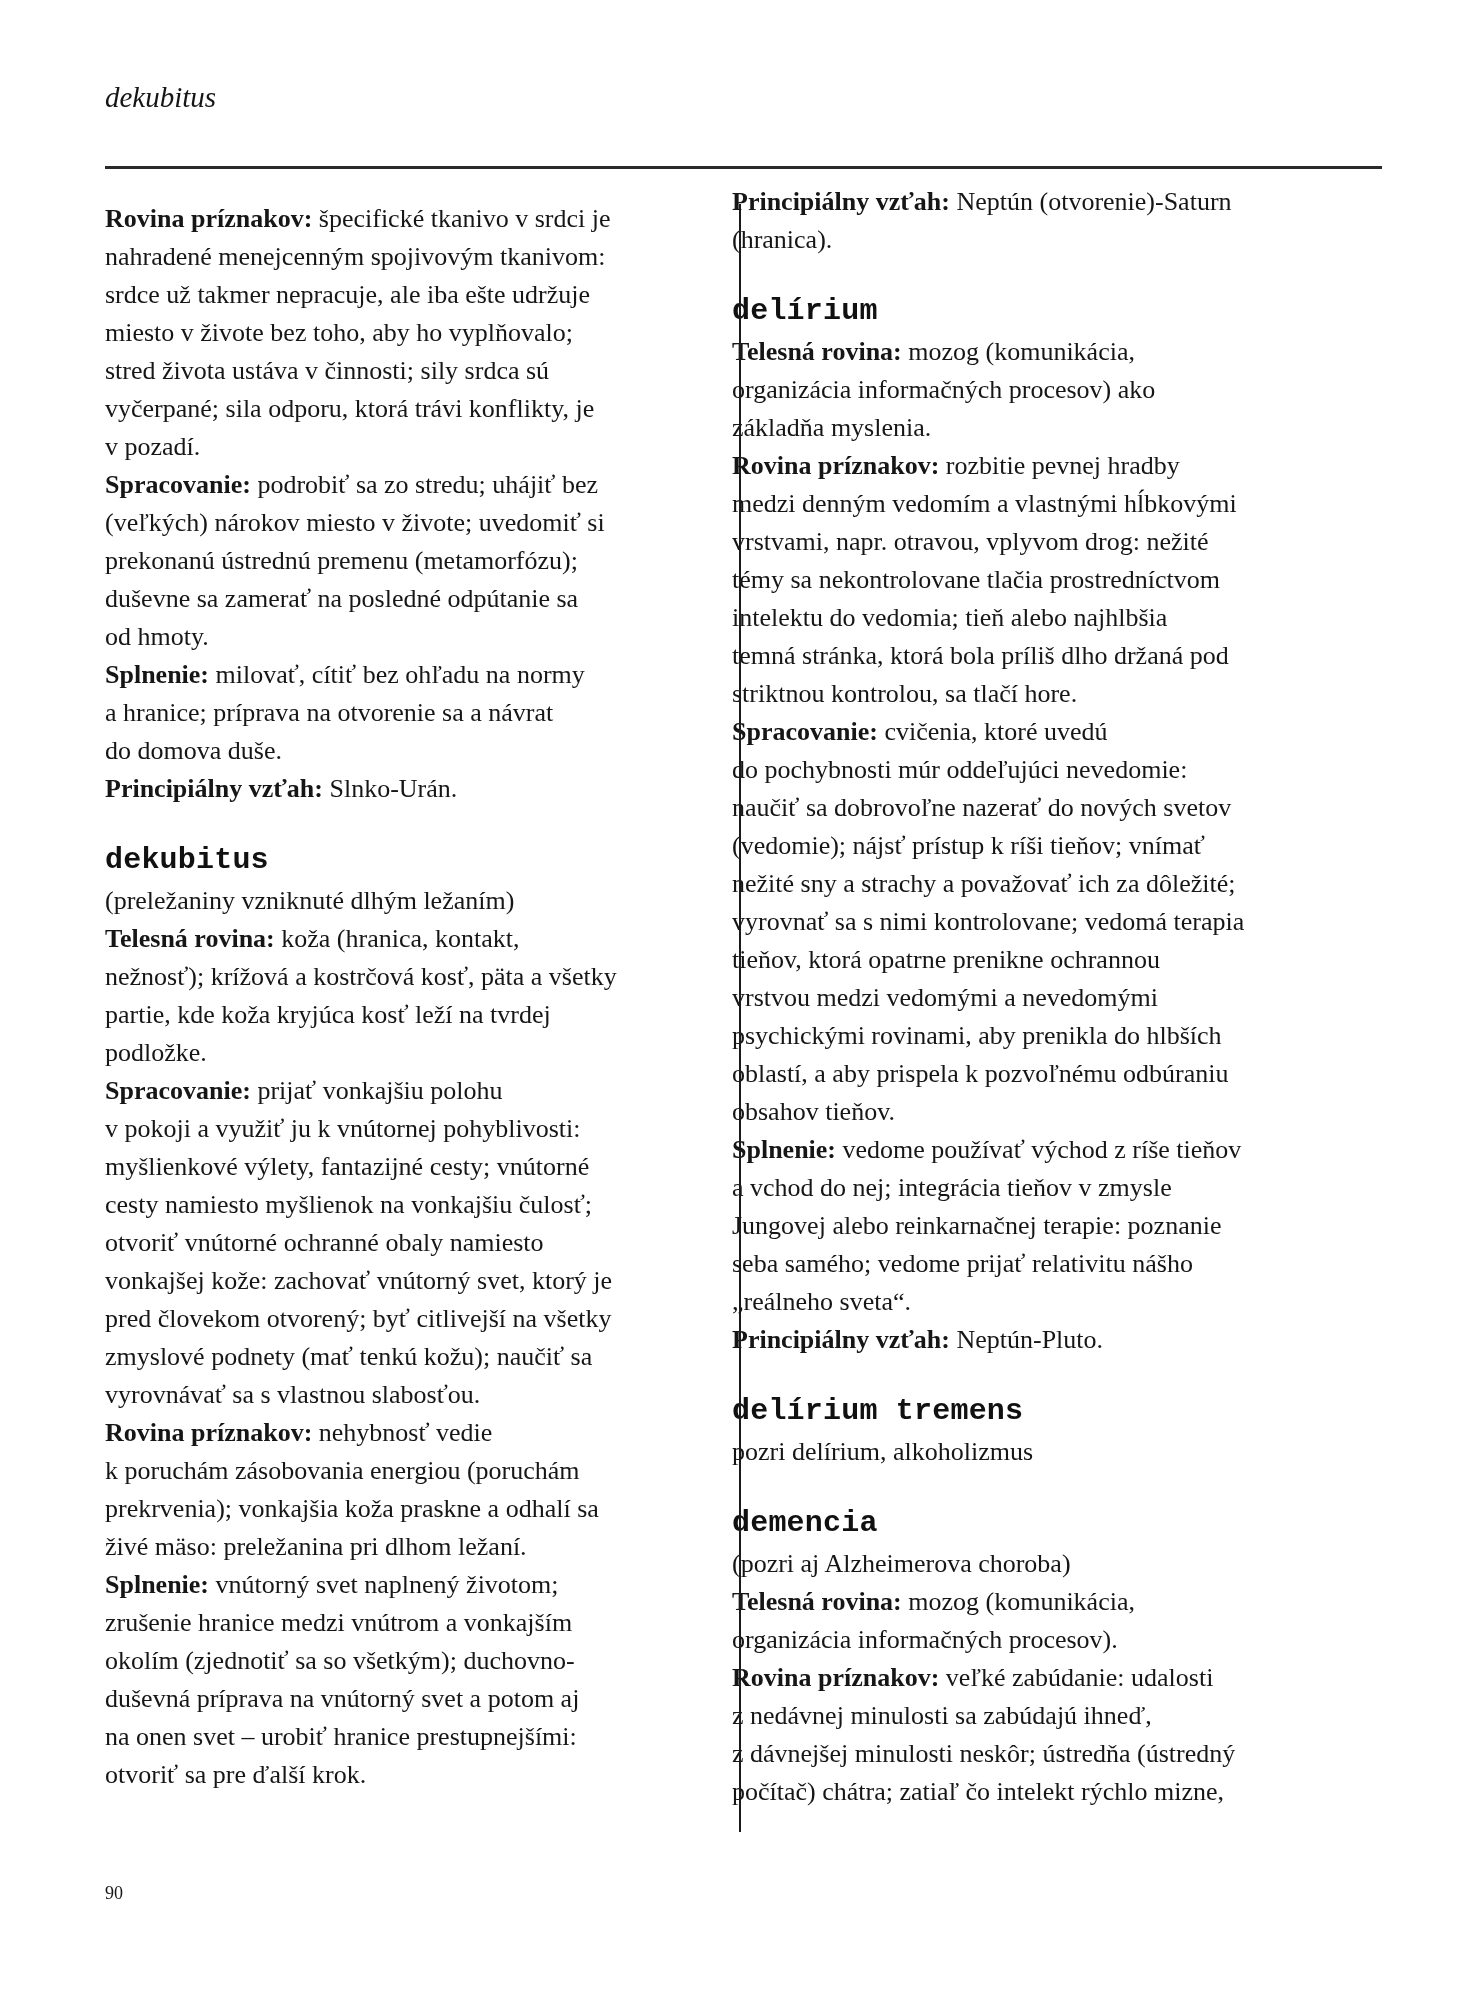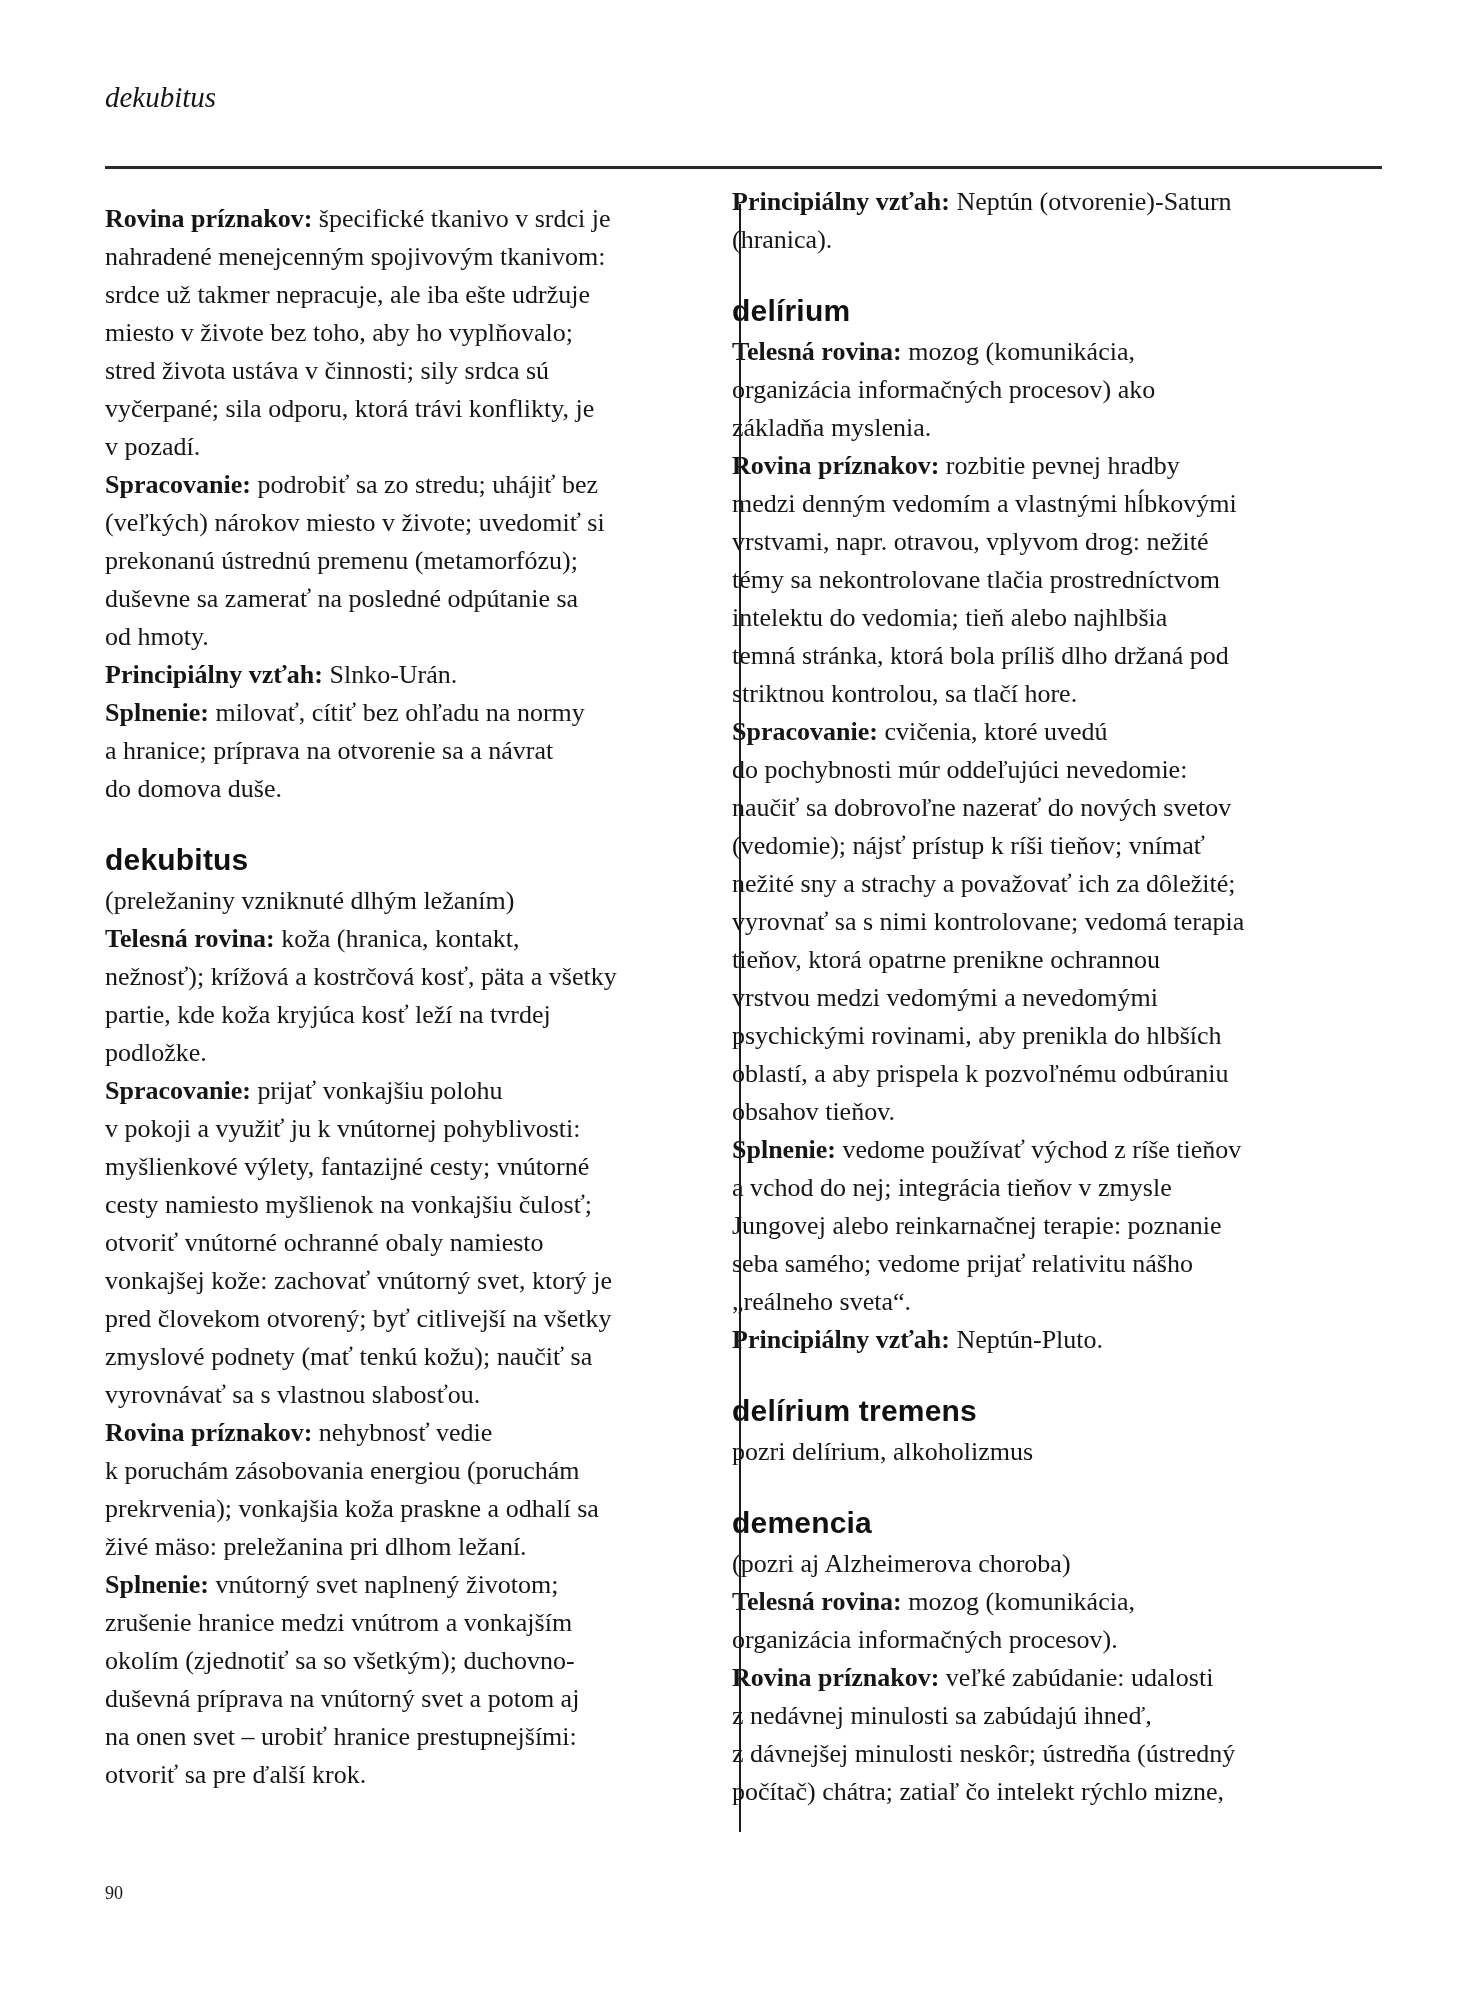--- a/index.html
+++ b/index.html
@@ -27,21 +27,21 @@
   }
   .col{font-size:26px;line-height:38px;}
   .col.left{width:597px;}
   .col.right{width:622px;margin-left:30px;}
   .entry-para{
     margin:0;
     white-space:pre-line;
   }
   .entry-para b{font-weight:bold;}
   .entry-heading{
-    font-family:Liberation Sans, sans-serif;
+    font-family:Liberation Mono, monospace;
     font-weight:bold;
     font-size:30px;line-height:40px;
     margin:32px 0 2px 0;
     letter-spacing:0.2px;
     color:#111111;
   }
   .column-divider{
     position:absolute;left:739px;top:204px;
     width:2px;height:1628px;background:#1a1a1a;
   }
@@ -64,24 +64,24 @@
 srdce už takmer nepracuje, ale iba ešte udržuje
 miesto v živote bez toho, aby ho vyplňovalo;
 stred života ustáva v činnosti; sily srdca sú
 vyčerpané; sila odporu, ktorá trávi konflikty, je
 v pozadí.</span></p>
         <p class="entry-para"><b>Spracovanie:</b><span> podrobiť sa zo stredu; uhájiť bez
 (veľkých) nárokov miesto v živote; uvedomiť si
 prekonanú ústrednú premenu (metamorfózu);
 duševne sa zamerať na posledné odpútanie sa
 od hmoty.</span></p>
-        <p class="entry-para"><b>Principiálny vzťah:</b><span> Slnko-Urán.</span></p>
         <p class="entry-para"><b>Splnenie:</b><span> milovať, cítiť bez ohľadu na normy
 a hranice; príprava na otvorenie sa a návrat
 do domova duše.</span></p>
+        <p class="entry-para"><b>Principiálny vzťah:</b><span> Slnko-Urán.</span></p>
         <h3 class="entry-heading">dekubitus</h3>
         <p class="entry-para"><span>(preležaniny vzniknuté dlhým ležaním)</span></p>
         <p class="entry-para"><b>Telesná rovina:</b><span> koža (hranica, kontakt,
 nežnosť); krížová a kostrčová kosť, päta a všetky
 partie, kde koža kryjúca kosť leží na tvrdej
 podložke.</span></p>
         <p class="entry-para"><b>Spracovanie:</b><span> prijať vonkajšiu polohu
 v pokoji a využiť ju k vnútornej pohyblivosti:
 myšlienkové výlety, fantazijné cesty; vnútorné
 cesty namiesto myšlienok na vonkajšiu čulosť;

